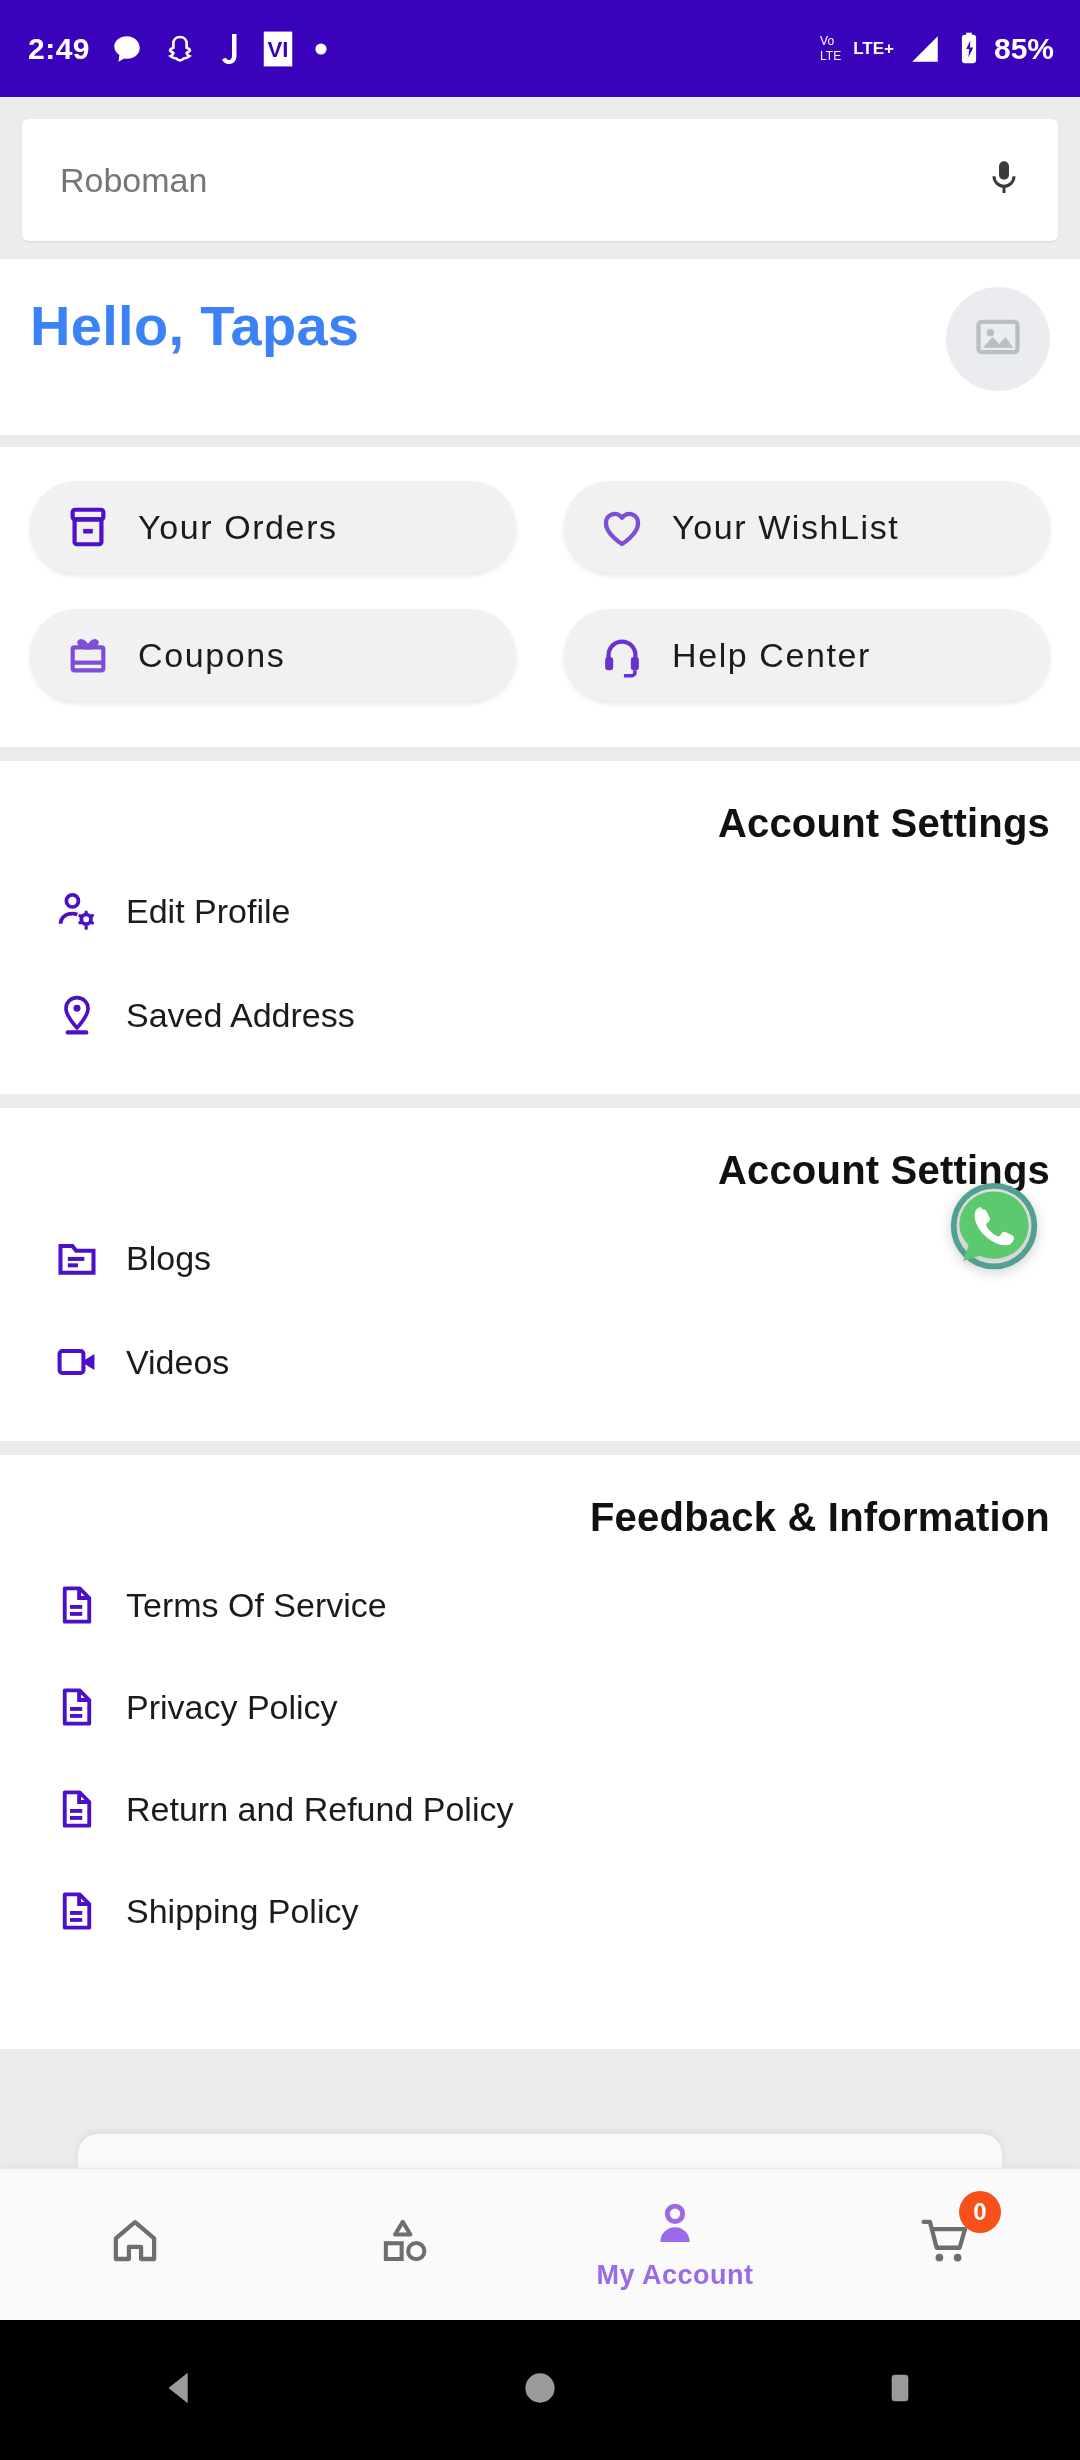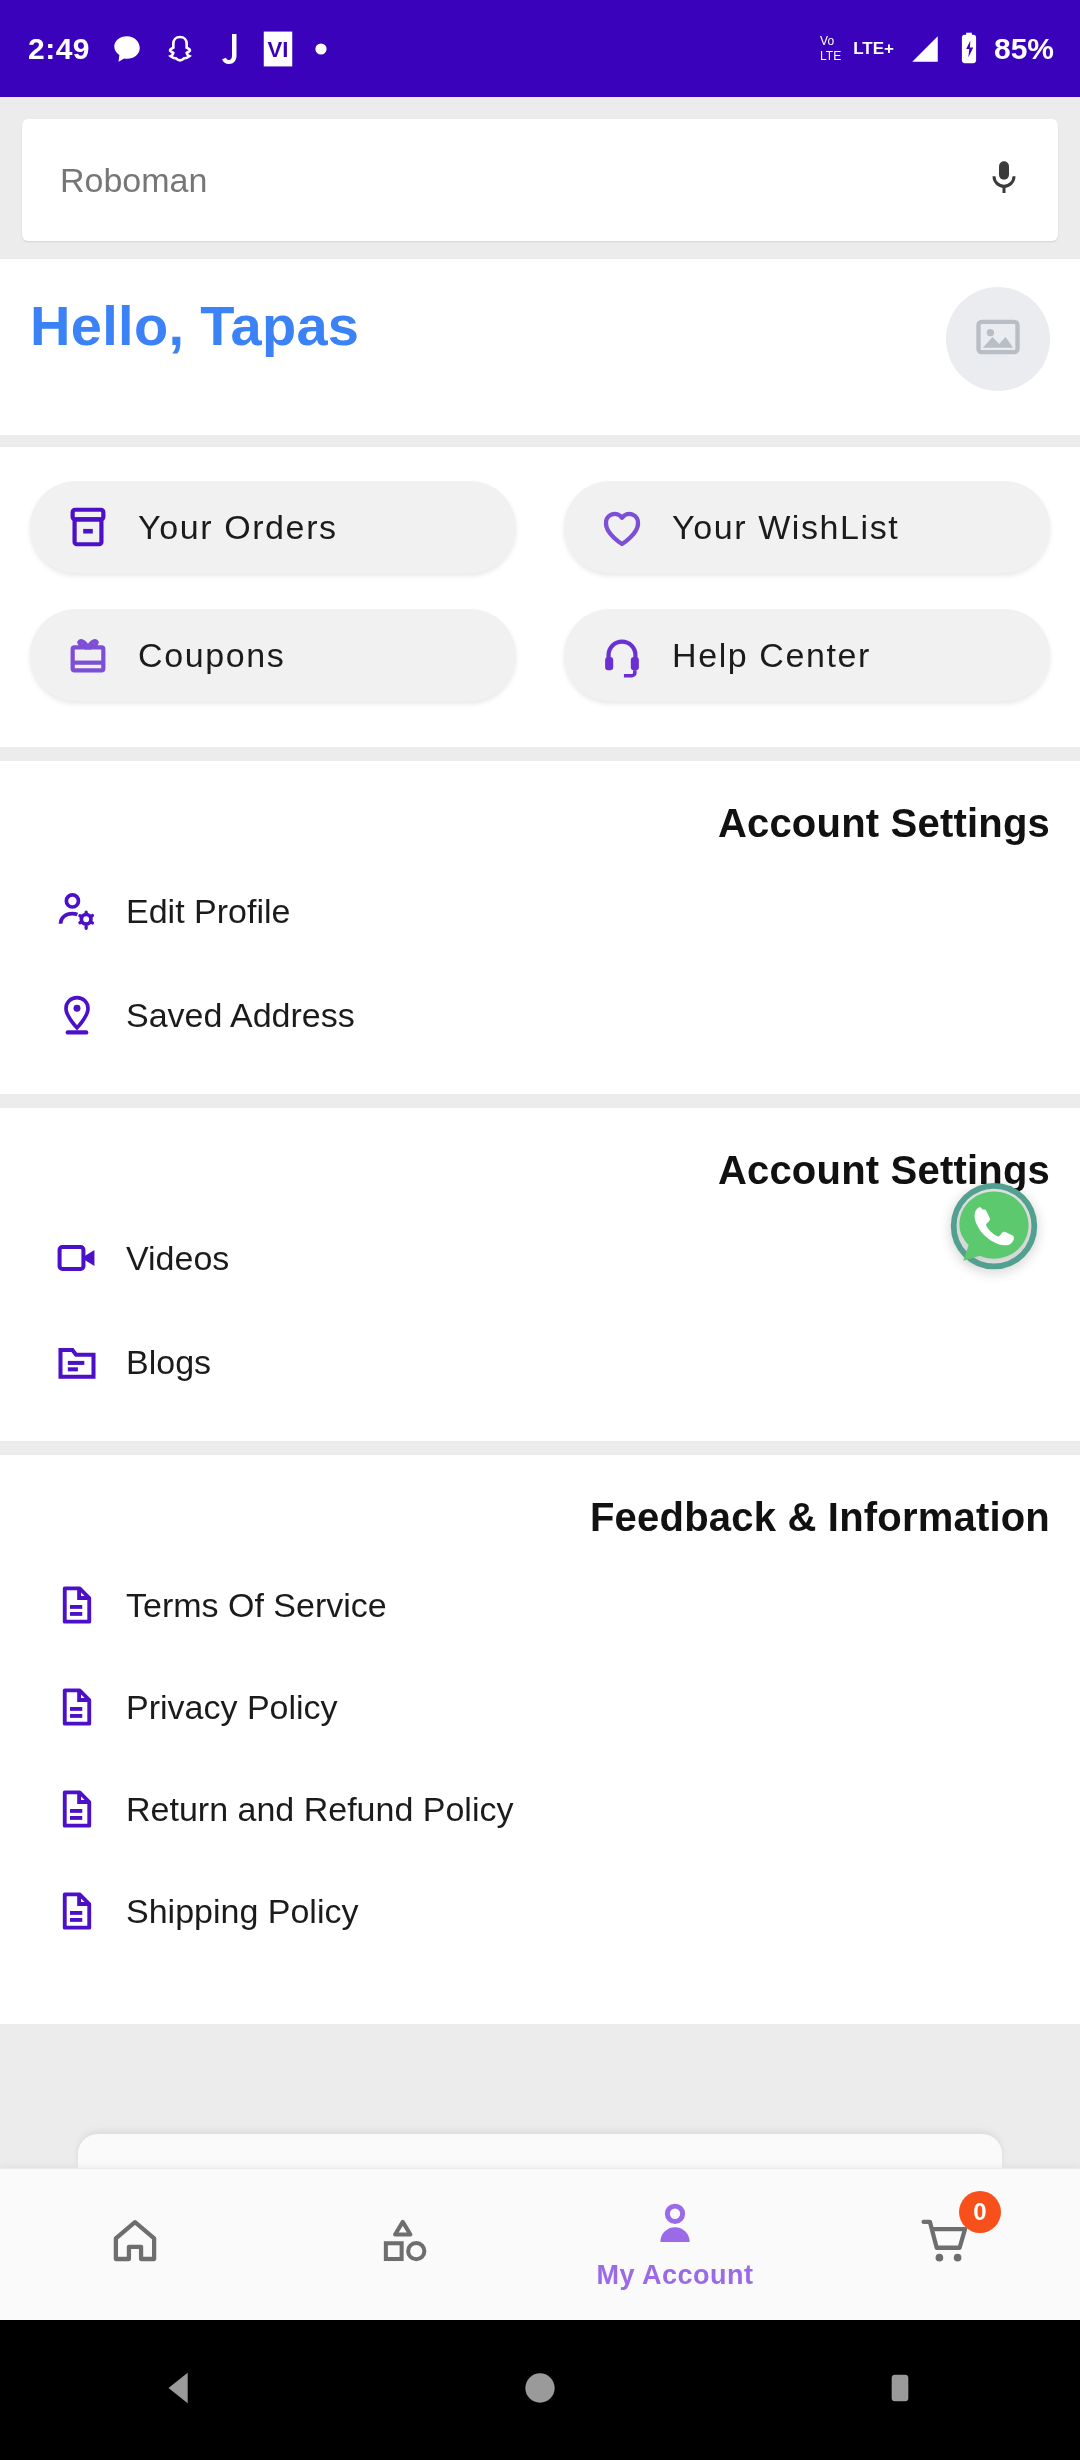--- a/index.html
+++ b/index.html
@@ -59,21 +59,21 @@
 
   
   .sec-card { background: #fff; margin-top: 14px; padding: 40px 30px 42px 34px; position: relative; }
   .sec-title { font-size: 40px; font-weight: 700; color: #111; letter-spacing: .2px; text-align: right; }
   .sec-list { margin-top: 28px; }
   .sec-item { display: flex; align-items: center; gap: 26px; padding: 14px 0 14px 20px; }
   .sec-item + .sec-item { margin-top: 30px; }
   .sec-item .lbl { font-size: 34px; color: #1b1b1b; }
   .sec-ico { width: 46px; height: 46px; flex: 0 0 46px; display:flex; align-items:center; justify-content:center; }
 
-  .feedback-card { padding-bottom: 76px; }
+  .feedback-card { padding-bottom: 101px; }
   .feedback-card .sec-item + .sec-item { margin-top: 28px; }
 
   
   .wa-fab {
     position: absolute; right: 38px; top: 1180px;
     width: 96px; height: 96px; z-index: 40;
     filter: drop-shadow(0 3px 6px rgba(0,0,0,.22));
   }
   .bottom-nav {
     position: absolute; left: 0; bottom: 140px; width: 1080px; height: 152px;
@@ -264,35 +264,35 @@
       </div>
     </div>
   </div>
 
   <div class="sec-card">
     <div class="sec-title">Account Settings</div>
     <div class="sec-list">
       <div class="sec-item">
         <span class="sec-ico">
           <svg width="44" height="44" viewBox="0 0 24 24">
-            <rect x="2.5" y="6" width="13" height="12" rx="1.5" fill="none" stroke="#4b10c8" stroke-width="2.2"></rect>
-            <path d="M16 11l5.5-3.3v8.6L16 13z" fill="#4b10c8"></path>
-          </svg>
-        </span>
-        <span class="lbl">Videos</span>
-      </div>
-      <div class="sec-item">
-        <span class="sec-ico">
-          <svg width="44" height="44" viewBox="0 0 24 24">
             <path d="M3 5.5h6.5l2 2.5H21v12H3z" fill="none" stroke="#4b10c8" stroke-width="2.2"></path>
             <line x1="7" y1="12.5" x2="16" y2="12.5" stroke="#4b10c8" stroke-width="2.2"></line>
             <line x1="7" y1="16" x2="12.5" y2="16" stroke="#4b10c8" stroke-width="2.2"></line>
           </svg>
         </span>
         <span class="lbl">Blogs</span>
+      </div>
+      <div class="sec-item">
+        <span class="sec-ico">
+          <svg width="44" height="44" viewBox="0 0 24 24">
+            <rect x="2.5" y="6" width="13" height="12" rx="1.5" fill="none" stroke="#4b10c8" stroke-width="2.2"></rect>
+            <path d="M16 11l5.5-3.3v8.6L16 13z" fill="#4b10c8"></path>
+          </svg>
+        </span>
+        <span class="lbl">Videos</span>
       </div>
     </div>
   </div>
 
   <div class="sec-card feedback-card">
     <div class="sec-title">Feedback &amp; Information</div>
     <div class="sec-list">
       <div class="sec-item">
         <span class="sec-ico">
           <svg width="42" height="42" viewBox="0 0 24 24">

